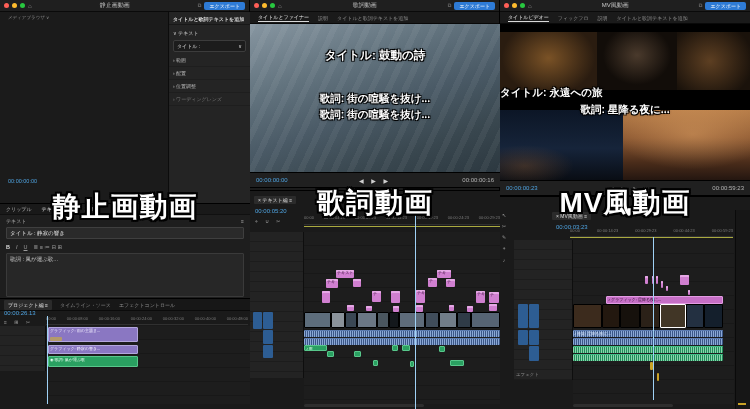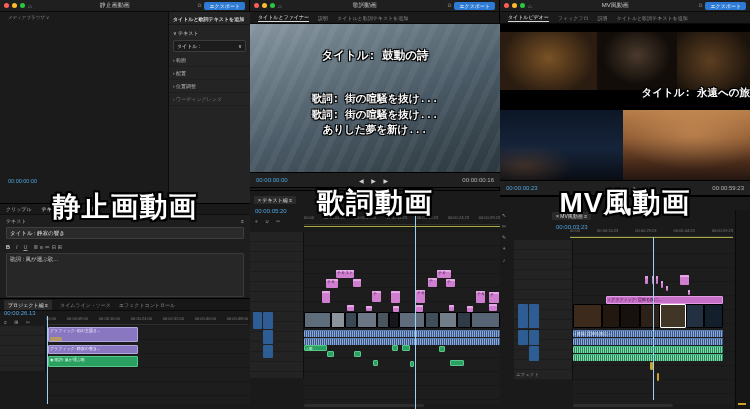--- a/index.html
+++ b/index.html
@@ -20,21 +20,21 @@
   
   .preview{position:absolute;overflow:hidden;background:#000;}
   .pv-left{left:8px;top:40px;width:155px;height:120px;
     background:linear-gradient(180deg,#9fa8ae 0%,#8d979e 28%,#6d6f68 35%,#4b483f 42%,#5a523e 48%,#a18a5c 58%,#93784a 72%,#6e5636 86%,#3f311e 100%);}
   .pv-mid{left:0;top:24px;width:250px;height:148px;
     background:repeating-linear-gradient(115deg,rgba(255,255,255,.05) 0 6px,rgba(0,0,0,0) 6px 15px),
     linear-gradient(160deg,#8796a1 0%,#63747f 30%,#4a5a66 55%,#39474f 78%,#2c3840 100%);}
   .pv-right{left:0;top:24px;width:250px;height:156px;background:#000;}
   .cell{position:absolute;}
   .ovl{position:absolute;color:#fff;font-weight:bold;white-space:nowrap;
-    text-shadow:-1px -1px 0 #000,1px -1px 0 #000,-1px 1px 0 #000,1px 1px 0 #000,0 0 3px #000;font-family:Liberation Mono, monospace;}
+    text-shadow:-1px -1px 0 #000,1px -1px 0 #000,-1px 1px 0 #000,1px 1px 0 #000,0 0 3px #000;}
   
   .bigname{position:absolute;left:0;width:250px;text-align:center;font-size:28px;font-weight:900;color:#fff;z-index:10;letter-spacing:1px;pointer-events:none;
     text-shadow:-2px -2px 0 #000,2px -2px 0 #000,-2px 2px 0 #000,2px 2px 0 #000,-2px 0 0 #000,2px 0 0 #000,0 -2px 0 #000,0 2px 0 #000;}
   
   .sidebar{position:absolute;left:168px;top:12px;width:82px;height:191px;background:#242424;border-left:1px solid #0c0c0c;box-sizing:border-box;font-size:5px;color:#bbb;}
   .sb-h{padding:4px 4px 2px;color:#ddd;font-weight:bold;border-bottom:1px solid #181818;}
   .sb-sec{padding:5px 4px 2px;color:#ccc;}
   .sb-dd{margin:2px 4px;height:10px;background:#1c1c1c;border:1px solid #3c3c3c;border-radius:2px;display:flex;align-items:center;justify-content:space-between;padding:0 3px;color:#ddd;}
   .sb-items{display:flex;flex-direction:column;}
   .sb-items span{padding:3px 4px;border-bottom:1px solid #1e1e1e;color:#b5b5b5;}
@@ -183,21 +183,20 @@
     <div class="tabrow">
       <span class="active">タイトルとファイナー</span>
       <span>説明</span>
       <span>タイトルと歌詞テキストを追加</span>
     </div>
 
     <div class="preview pv-mid">
       <div class="ovl" style="left:0;width:250px;text-align:center;top:24px;font-size:11.5px">タイトル: 鼓動の詩</div>
       <div class="ovl" style="left:0;width:250px;text-align:center;top:68px;font-size:10.5px">歌詞: 街の喧騒を抜け...</div>
       <div class="ovl" style="left:0;width:250px;text-align:center;top:84px;font-size:10.5px">歌詞: 街の喧騒を抜け...</div>
-      <div class="ovl" style="left:0;width:250px;text-align:center;top:99px;font-size:10.5px">ありした夢を新け...</div>
     </div>
 
     <div class="transport" style="top:172px">
       <span class="tc-b">00:00:00:00</span>
       <span class="tr-ic">
         <span>◀</span>
         <span>▶</span>
         <span>▶</span>
       </span>
       <span class="tc-g">00:00:00:16</span>
@@ -288,21 +287,22 @@
       <span>説明</span>
       <span>タイトルと歌詞テキストを追加</span>
     </div>
 
     <div class="preview pv-right">
       <div class="cell" style="left:0;top:8px;width:97px;height:58px;background:radial-gradient(60% 80% at 50% 45%,#7a5226,#2a1c10 80%)"></div>
       <div class="cell" style="left:97px;top:8px;width:80px;height:58px;background:radial-gradient(50% 60% at 50% 40%,#4a3a2c,#120d09 85%)"></div>
       <div class="cell" style="left:177px;top:8px;width:73px;height:58px;background:radial-gradient(70% 80% at 45% 50%,#5d3f22,#1a120b 85%)"></div>
       <div class="cell" style="left:0;top:86px;width:123px;height:70px;background:radial-gradient(40% 30% at 20% 80%,rgba(200,120,50,.25),rgba(0,0,0,0)),linear-gradient(180deg,#0c1626 0%,#16243a 55%,#090d14 100%)"></div>
       <div class="cell" style="left:123px;top:86px;width:127px;height:70px;background:radial-gradient(60% 50% at 55% 35%,rgba(255,190,120,.35),rgba(0,0,0,0)),linear-gradient(180deg,#b97f4a 0%,#8e5a33 40%,#4a2c1a 75%,#241610 100%)"></div>
-      <div class="ovl" style="left:0;width:250px;text-align:right;top:62px;font-size:10.5px">タイトル: 永遠への旅</div>
+      <div class="ovl" style="left:0;width:250px;text-align:left;top:62px;font-size:10.5px">タイトル: 永遠への旅</div>
+      <div class="ovl" style="left:0;width:250px;text-align:center;top:79px;font-size:10.5px">歌詞: 星降る夜に...</div>
     </div>
 
     <div class="transport" style="top:180px">
       <span class="tc-b">00:00:00:23</span>
       <span class="tr-ic">
         <span>◀</span>
         <span>▶</span>
         <span>▶</span>
       </span>
       <span class="tc-g">00:00:59:23</span>

